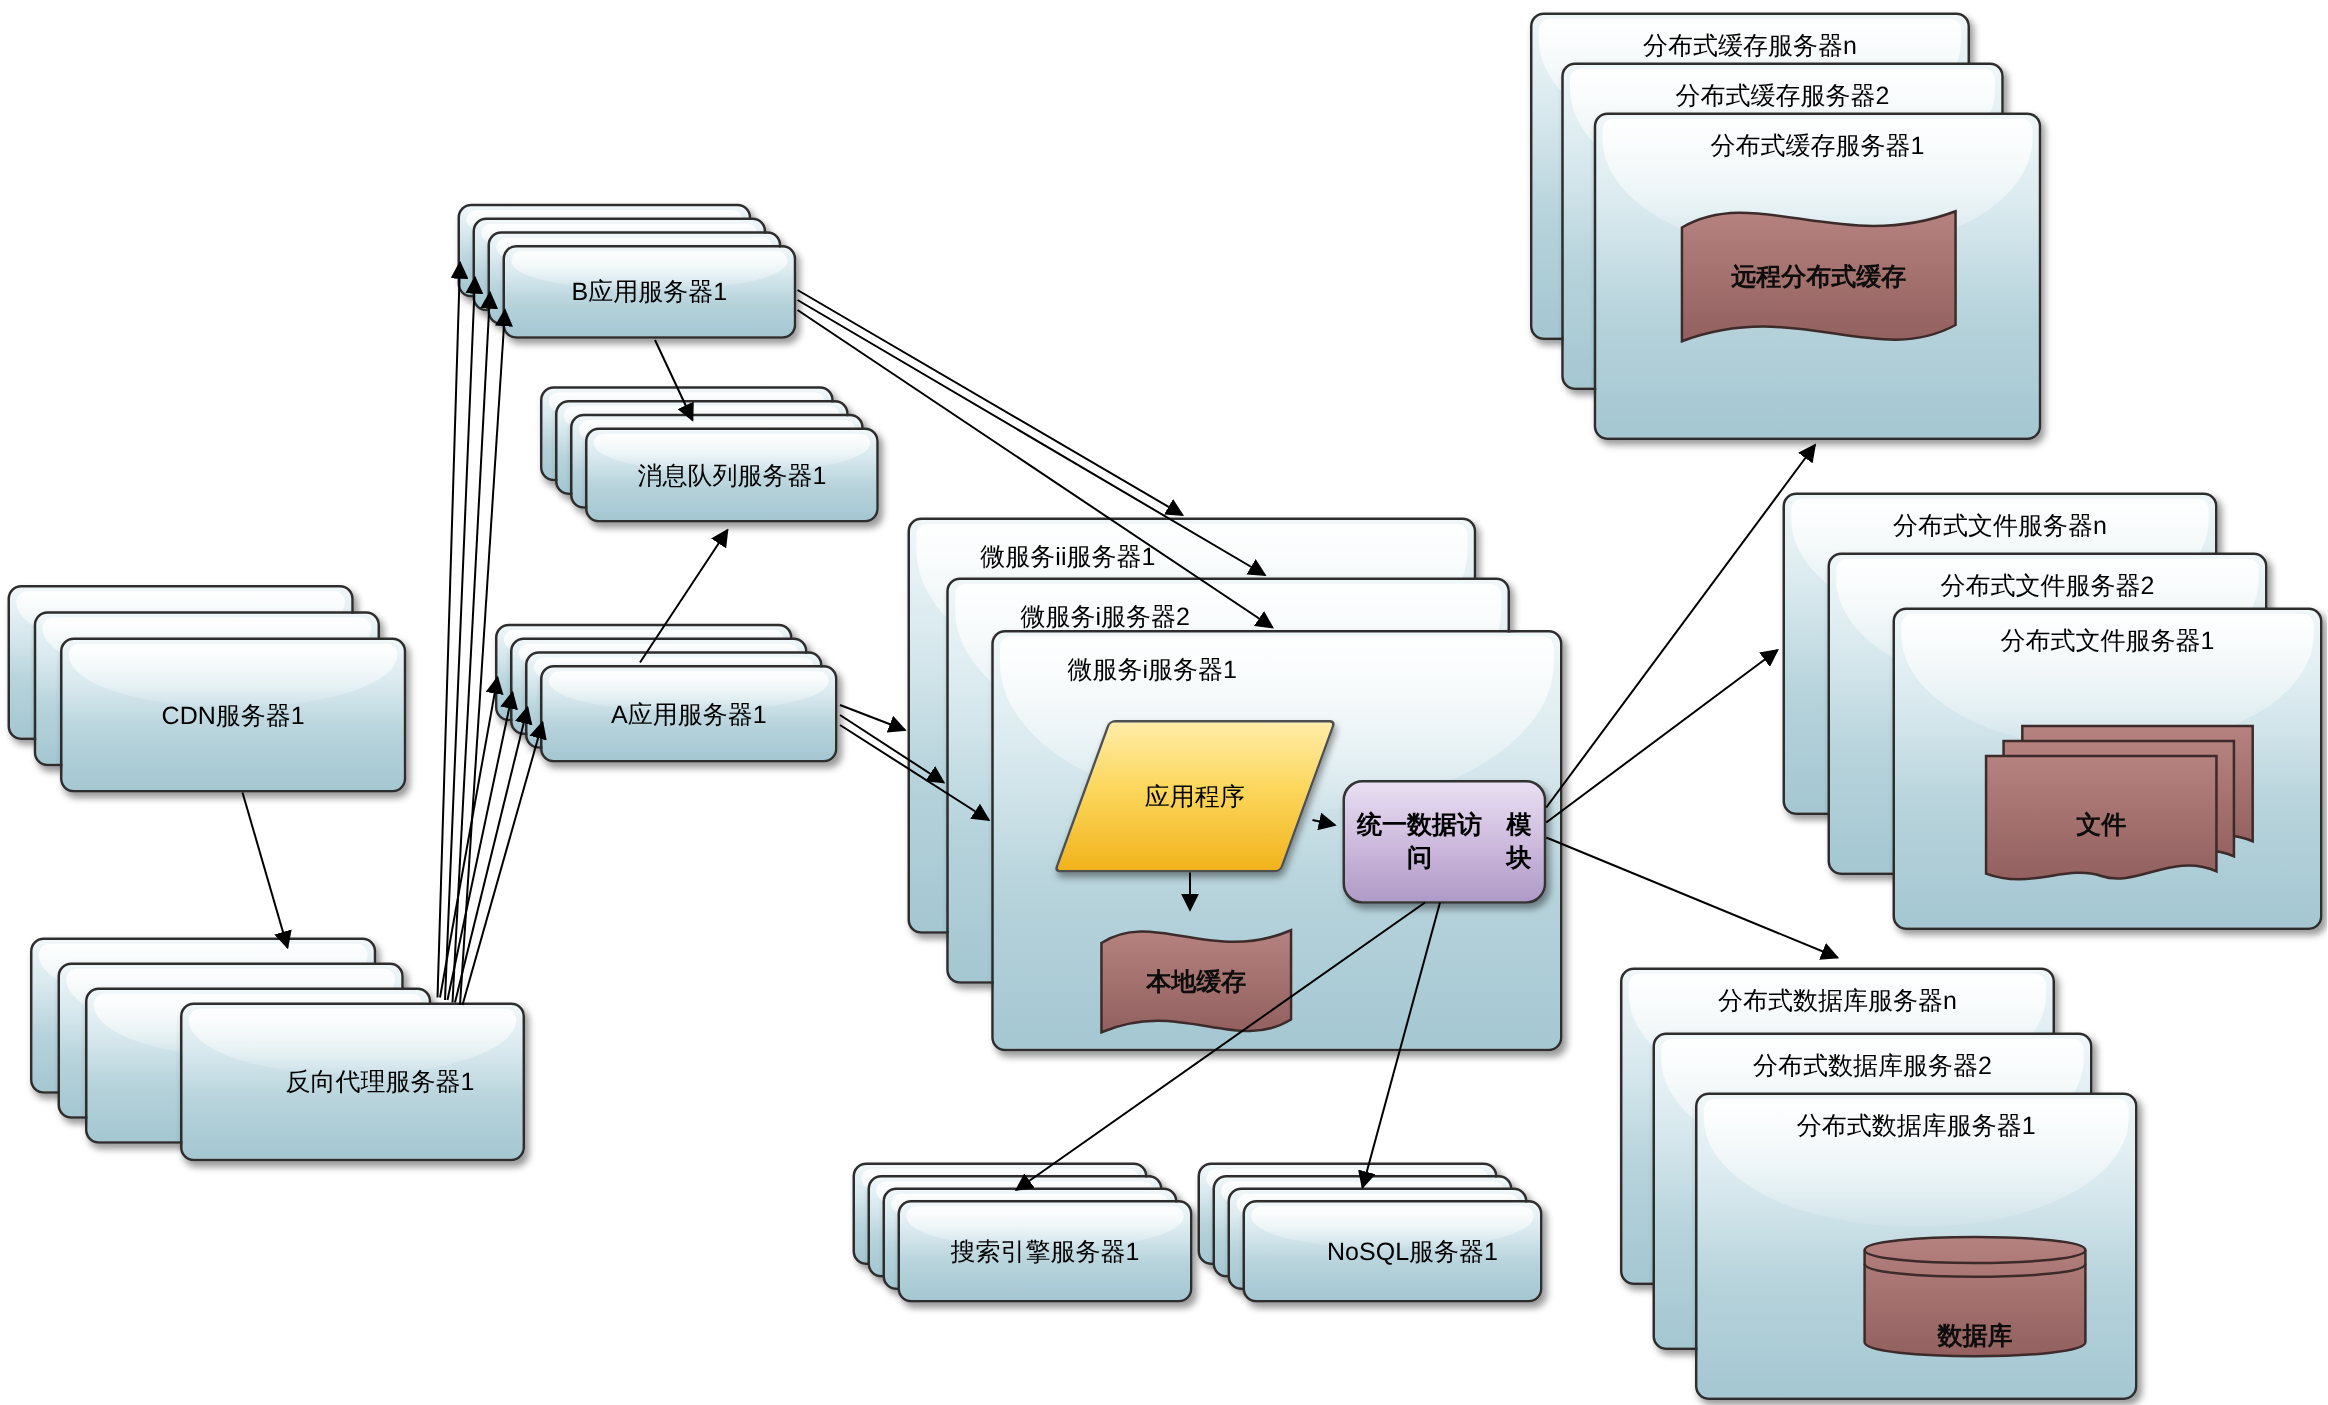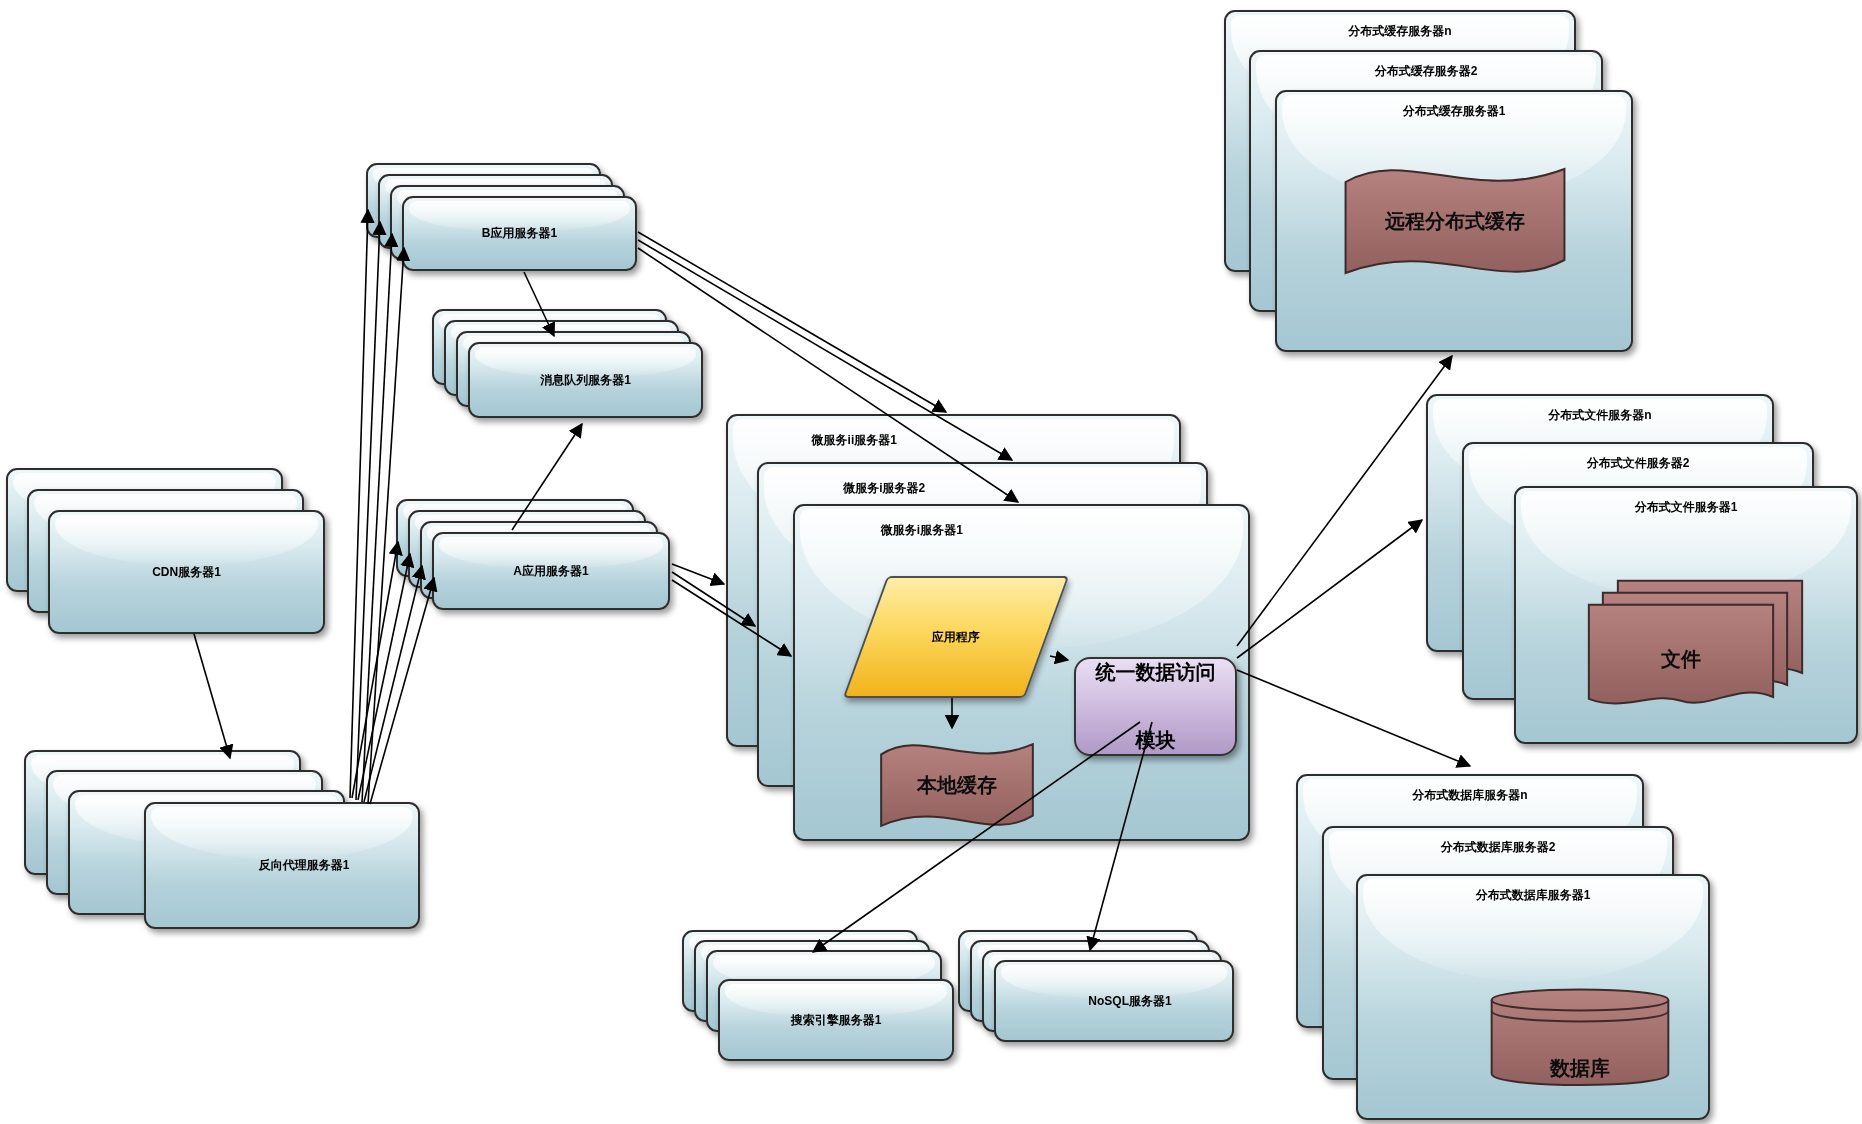--- a/index.html
+++ b/index.html
@@ -13,40 +13,40 @@
     border-radius:11px;
     background:linear-gradient(180deg,#f0f7f9 0%,#d8e9ee 30%,#b7d3dc 62%,#a4c7d2 100%);
     box-shadow:3px 4px 6px rgba(0,0,0,0.40);
   }
   .box::before {
     content:""; position:absolute; left:5px; right:5px; top:3px; height:42%;
     border-radius:9px 9px 48% 48% / 9px 9px 85% 85%;
     background:linear-gradient(180deg,rgba(255,255,255,0.92),rgba(255,255,255,0.08));
     pointer-events:none;
   }
-  .label { position:relative; z-index:2; font-weight:bold; font-size:12px; color:#000; white-space:nowrap; }
+  .label { position:relative; z-index:2; font-weight:normal; font-size:20px; color:#000; white-space:nowrap; }
   .label-center { display:flex; width:100%; height:100%; align-items:center; justify-content:center;border-radius:29px; }
   .label-top { position:absolute; top:11px; left:0; width:100%; text-align:center; }
   .label-top-left { position:absolute; top:16px; left:0; width:56%; text-align:center; }
 
   .para {
     position:absolute; transform:skewX(-20deg);
     border:2px solid #4f4f4f; border-radius:5px;
     background:linear-gradient(180deg,#ffeca8 0%,#fcd75c 45%,#f1b31c 100%);
     box-shadow:3px 4px 6px rgba(0,0,0,0.40);
     display:flex; align-items:center; justify-content:center;
   }
   .para .label { transform:skewX(20deg); }
 
   .module {
     position:absolute; border:2px solid #333; border-radius:16px;
     background:linear-gradient(180deg,#e9dff3 0%,#cdbadd 52%,#b09ac7 100%);
     box-shadow:3px 4px 6px rgba(0,0,0,0.40);
-    display:flex; flex-direction:column; align-items:center; justify-content:space-between;
-    font-weight:bold; font-size:20px; line-height:1.35; color:#000; text-align:center;margin-top:33px;
+    display:flex; flex-direction:row; align-items:center; justify-content:space-between;
+    font-weight:bold; font-size:20px; line-height:1.35; color:#000; text-align:center;
   }
 
   .shape { position:absolute; }
   .shape svg { position:absolute; left:0; top:0; width:100%; height:100%; overflow:visible; }
   .shape .shape-label { position:absolute; left:0; width:100%; text-align:center;
     font-weight:bold; font-size:20px; color:#0d0d0d; z-index:3; }
 
   #arrow-layer { position:absolute; left:0; top:0; width:1862px; height:1124px;
     pointer-events:none; z-index:40; }
   #arrow-layer line { stroke:#000; stroke-width:1.6; }
@@ -177,21 +177,21 @@
         <path d="M 8,26 C 8,41 192,41 192,26" fill="none" stroke="#3c2b2a" stroke-width="2" vector-effect="non-scaling-stroke"></path>
         <path d="M 8,38 C 8,53 192,53 192,38" fill="none" stroke="#3c2b2a" stroke-width="2" vector-effect="non-scaling-stroke"></path>
       </svg>
       <div class="shape-label" style="bottom:14px;">数据库</div>
     </div>
   </div>
 
   <div class="box" style="left:682px;top:930px;width:236px;height:82px;"></div>
   <div class="box" style="left:694px;top:940px;width:236px;height:82px;"></div>
   <div class="box" style="left:706px;top:950px;width:236px;height:82px;"></div>
-  <div class="box" style="left:718px;top:960px;width:236px;height:82px;margin-top:19px;">
+  <div class="box" style="left:718px;top:960px;width:236px;height:82px;">
     <div class="label label-center">搜索引擎服务器1</div>
   </div>
 
   <div class="box" style="left:958px;top:930px;width:240px;height:82px;"></div>
   <div class="box" style="left:970px;top:940px;width:240px;height:82px;"></div>
   <div class="box" style="left:982px;top:950px;width:240px;height:82px;"></div>
   <div class="box" style="left:994px;top:960px;width:240px;height:82px;padding-left:32px;">
     <div class="label label-center">NoSQL服务器1</div>
   </div>
 

